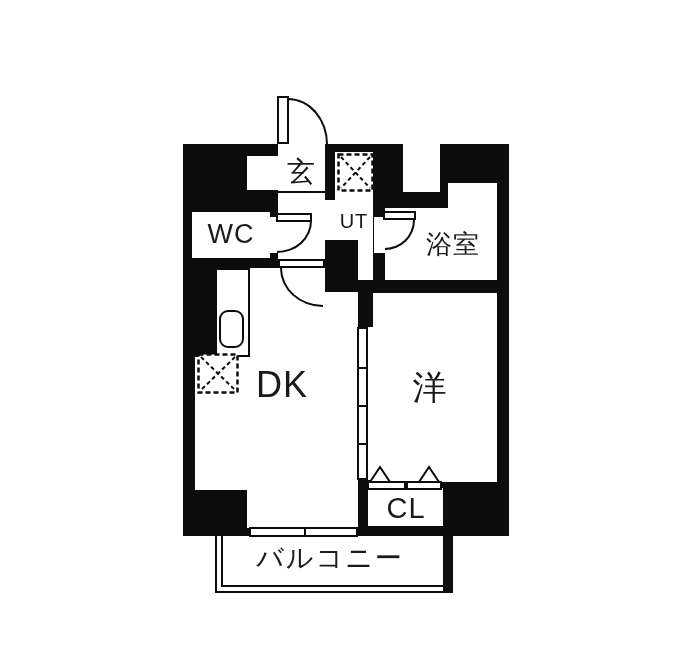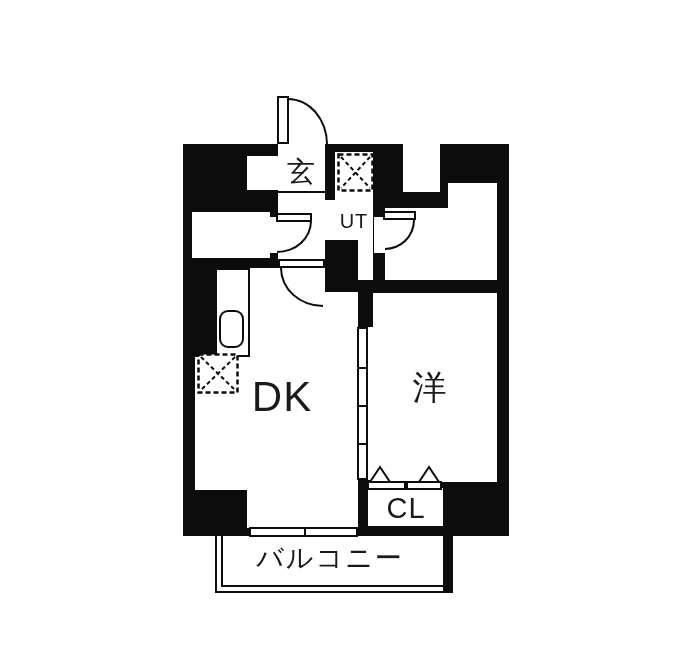--- a/index.html
+++ b/index.html
@@ -101,19 +101,21 @@
   <svg class="abs" style="left:362px;top:464px" width="84" height="20">
     <polygon points="8,18 18,3 28,18" style="fill:var(--floor);stroke:var(--wall);stroke-width:2"></polygon>
     <polygon points="57,18 67,3 77,18" style="fill:var(--floor);stroke:var(--wall);stroke-width:2"></polygon>
   </svg>
 
   <div class="abs" style="left:215px;top:535px;width:238px;height:58px;border:2px solid var(--wall);border-top:none;background:transparent"></div>
   <div class="abs balcony-inner" style="left:221px;top:535px;width:222px;height:52px"></div>
   <div class="abs wall" style="left:443px;top:528px;width:10px;height:65px"></div>
 
   <div class="label" style="left:278px;top:157px;width:47px;font-size:28px">玄</div>
+  <div class="label" style="left:192px;top:220px;width:78px;font-size:27px">WC</div>
   <div class="label" style="left:335px;top:207px;width:38px;font-size:20px;line-height:28px;word-break:break-all;white-space:normal">UT</div>
-  <div class="label" style="left:236px;top:374px;width:92px;font-size:42px">DK</div>
+  <div class="label" style="left:412px;top:230px;width:82px;font-size:26px">浴室</div>
+  <div class="label" style="left:236px;top:366px;width:92px;font-size:36px">DK</div>
   <div class="label" style="left:400px;top:369px;width:60px;font-size:34px">洋</div>
   <div class="label" style="left:225px;top:544px;width:210px;font-size:27px;letter-spacing:2px">バルコニー</div>
   <div class="label" style="left:375px;top:493px;width:62px;font-size:29px">CL</div>
 
 </div>
 
 </body></html>

